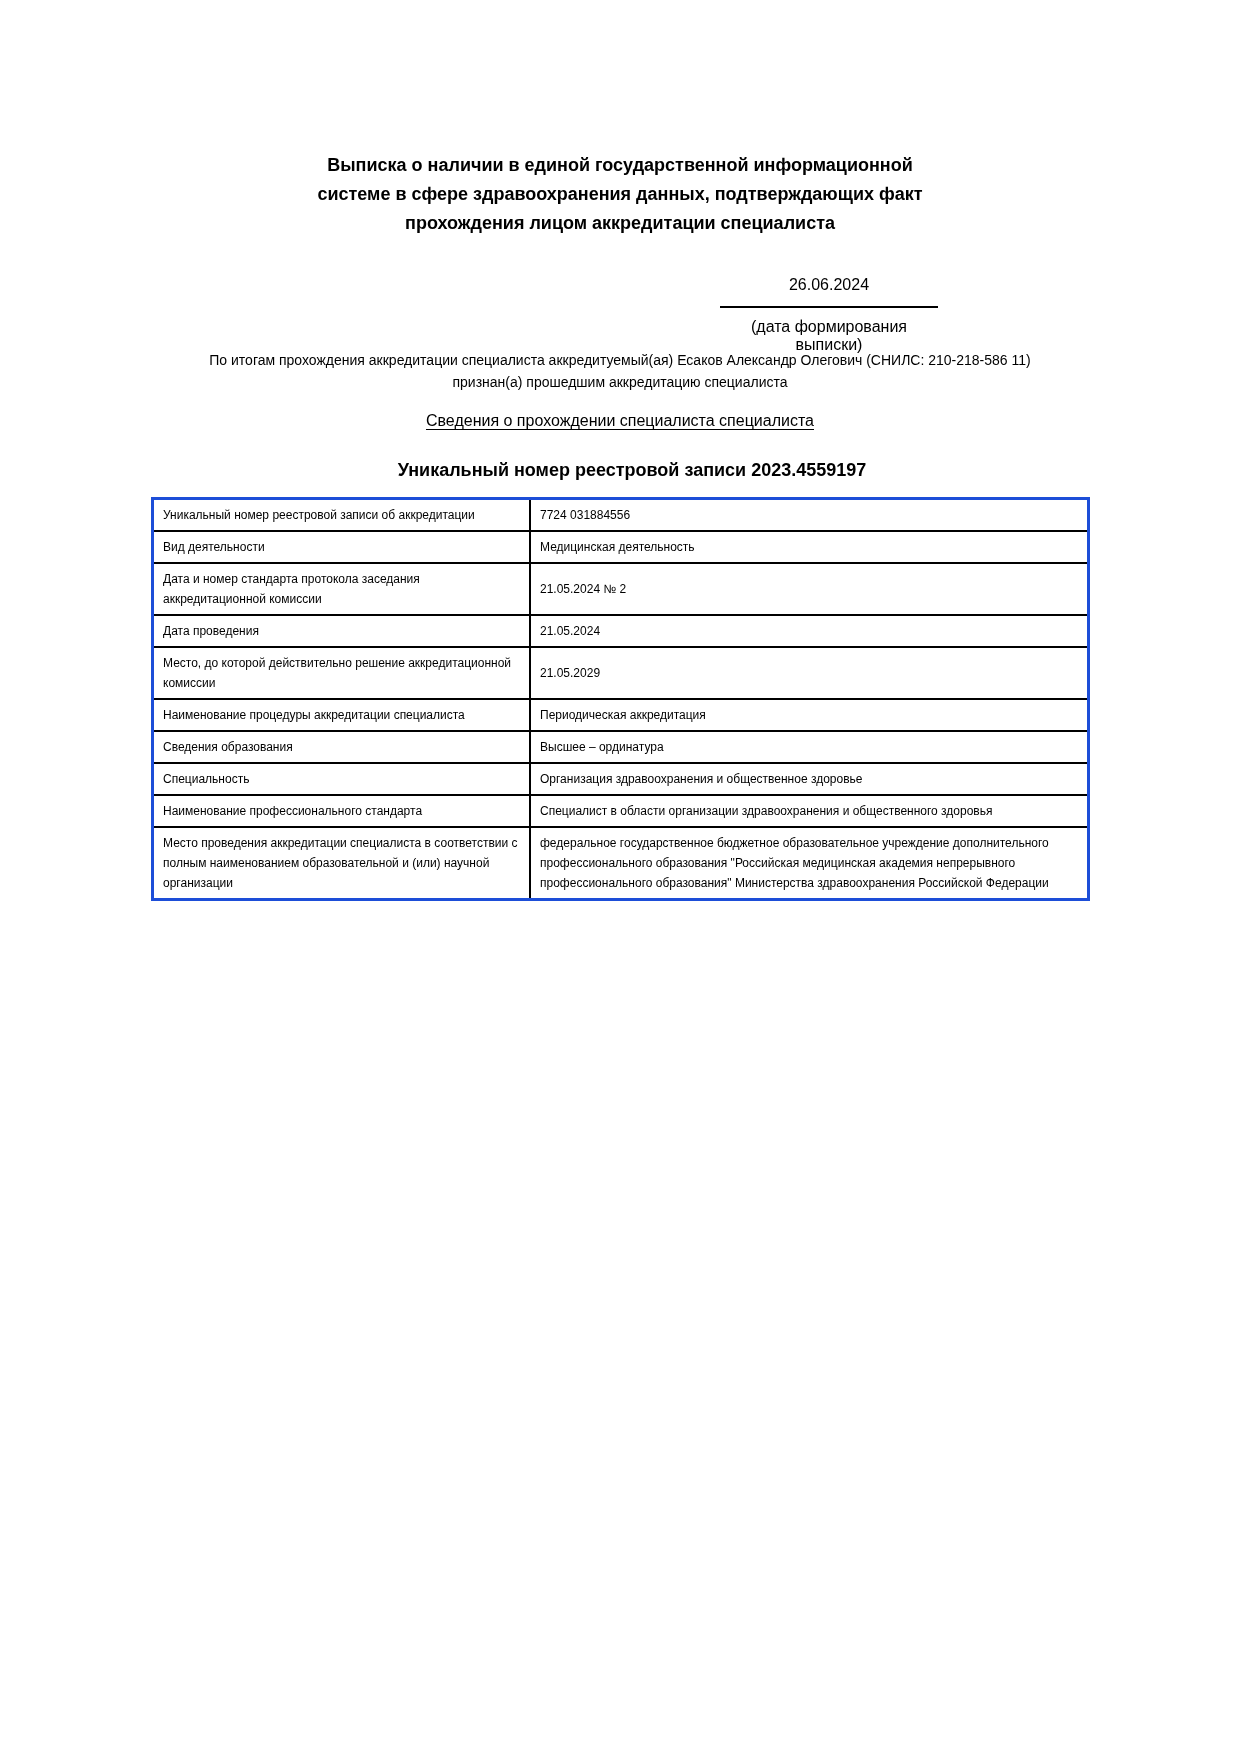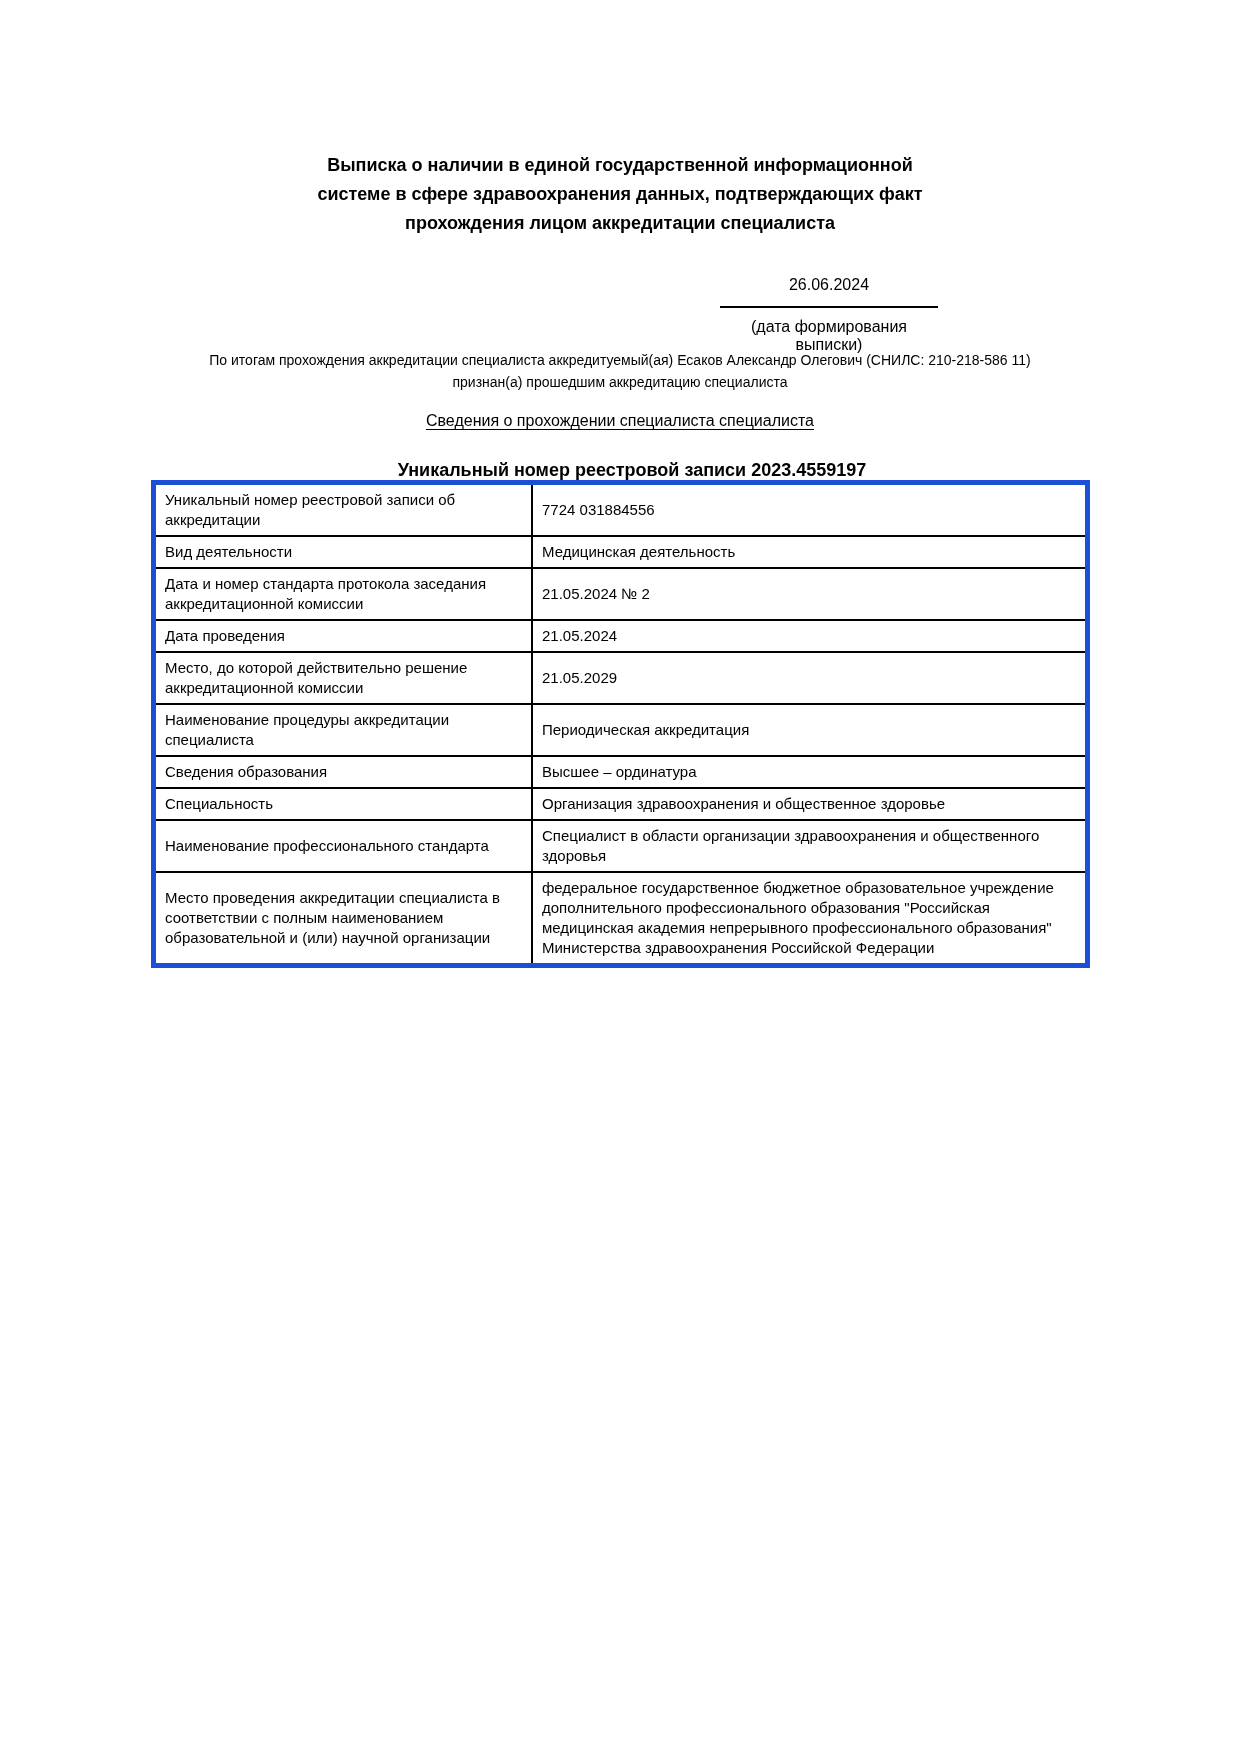--- a/index.html
+++ b/index.html
@@ -85,26 +85,26 @@
     width: 1240px;
     text-align: center;
     font-size: 18px;
     font-weight: bold;
     line-height: 22px;
   }
 
   
   .acc-table {
     position: absolute;
-    top: 480px;
+    top: 497px;
     left: 151px;
     width: 939px;
     border-collapse: collapse;
-    border: 5px solid #1d4ed8;
-    font-size: 15px;
+    border: 3px solid #1d4ed8;
+    font-size: 12px;
     line-height: 20px;
     table-layout: fixed;
   }
   .acc-table td {
     border: 2px solid #000000;
     padding: 5px 9px;
     vertical-align: middle;
     word-wrap: break-word;
   }
   .acc-table td.label-cell { width: 357px; } 

